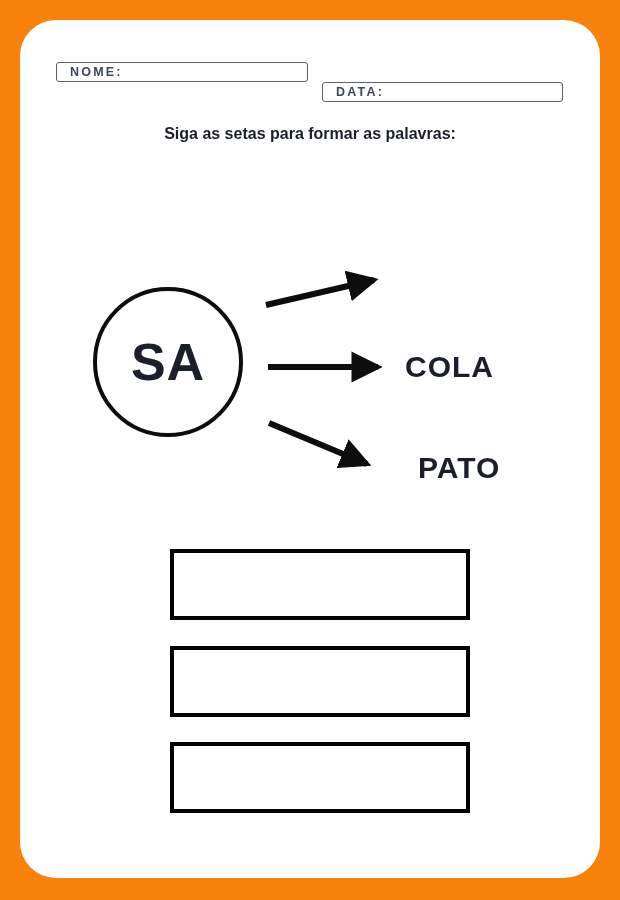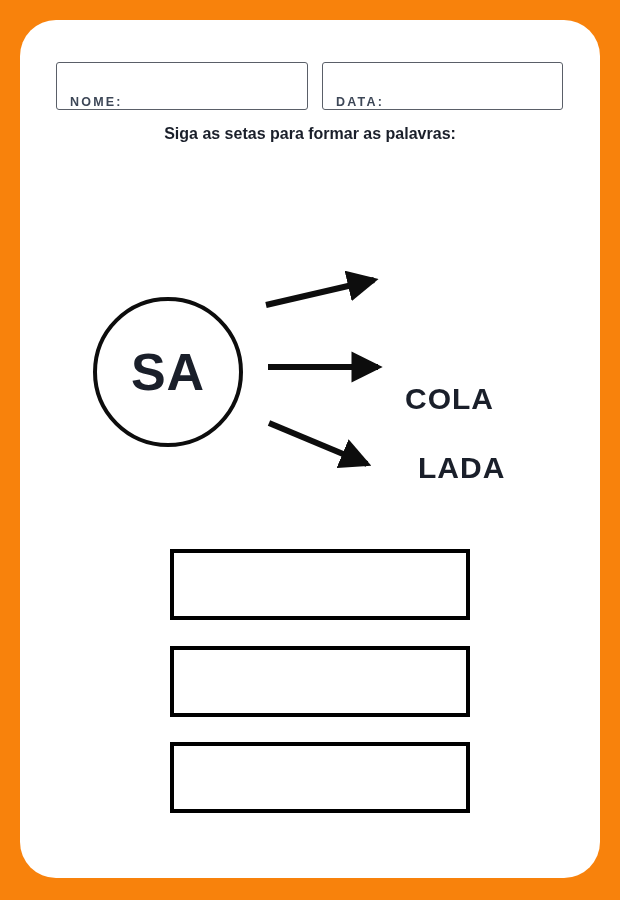--- a/index.html
+++ b/index.html
@@ -22,31 +22,31 @@
     top: 20px;
     right: 20px;
     bottom: 22px;
     background: var(--card, #ffffff);
     border-radius: 36px;
   }
   
   .field {
     position: absolute;
     top: 42px;
-    height: 48px;
+    height: 20px;
     border: 1.5px solid #5a5f68;
     border-radius: 3px;
     background: #ffffff;
     display: flex;
-    align-items: flex-end;
+    align-items: center;
     padding-left: 13px;
     box-sizing: border-box;
   }
   .field-name { left: 36px;  width: 252px; }
-  .field-date { left: 302px; width: 241px; }
+  .field-date { left: 302px; width: 241px; margin-top: 20px; }
   .field span {
     font-size: 12.5px;
     font-weight: 600;
     letter-spacing: 2.2px;
     color: var(--label, #3D4757);
   }
   
   .title {
     position: absolute;
     top: 103px;
@@ -60,21 +60,21 @@
     color: var(--ink, #1A1F2A);
   }
   .title-inner {
     display: inline-block;
     max-width: 320px;
   }
   
   .circle {
     position: absolute;
     left: 73px;
-    top: 277px;
+    top: 267px;
     width: 150px;
     height: 150px;
     border: 4px solid #0d0d0d;
     border-radius: 50%;
     box-sizing: border-box;
     display: flex;
     align-items: center;
     justify-content: center;
     text-align: right;
   }
@@ -97,21 +97,21 @@
   .arrows .head { fill: #0d0d0d; }
   .word {
     position: absolute;
     font-size: 30px;
     font-weight: bold;
     letter-spacing: 1px;
     color: var(--ink, #1A1F2A);
     white-space: nowrap;
   }
   .word-1 { left: 385px; top: 251px; }
-  .word-2 { left: 385px; top: 330px; margin-top: 32px; }
+  .word-2 { left: 385px; top: 330px; }
   .word-3 { left: 398px; top: 431px; }
   
   .answer-box {
     position: absolute;
     left: 150px;
     width: 300px;
     height: 71px;
     border: 4px solid #000000;
     box-sizing: border-box;
     background: #ffffff;
@@ -144,20 +144,20 @@
         <marker id="ah" viewBox="0 0 10 10" refX="8.5" refY="5" markerWidth="5.2" markerHeight="5.2" orient="auto-start-reverse">
           <path class="head" d="M0,0 L10,5 L0,10 z"></path>
         </marker>
       </defs>
       <line x1="246" y1="285" x2="354" y2="260" marker-end="url(#ah)"></line>
       <line x1="248" y1="347" x2="358" y2="347" marker-end="url(#ah)"></line>
       <line x1="249" y1="403" x2="347" y2="444" marker-end="url(#ah)"></line>
     </svg>
 
     <div class="word word-2">COLA</div>
-    <div class="word word-3">LADA</div>
+    <div class="word word-3">PATO</div>
 
     <div class="answer-box answer-1"></div>
     <div class="answer-box answer-2"></div>
     <div class="answer-box answer-3"></div>
 
   </div>
 </div>
 
 </body></html>

